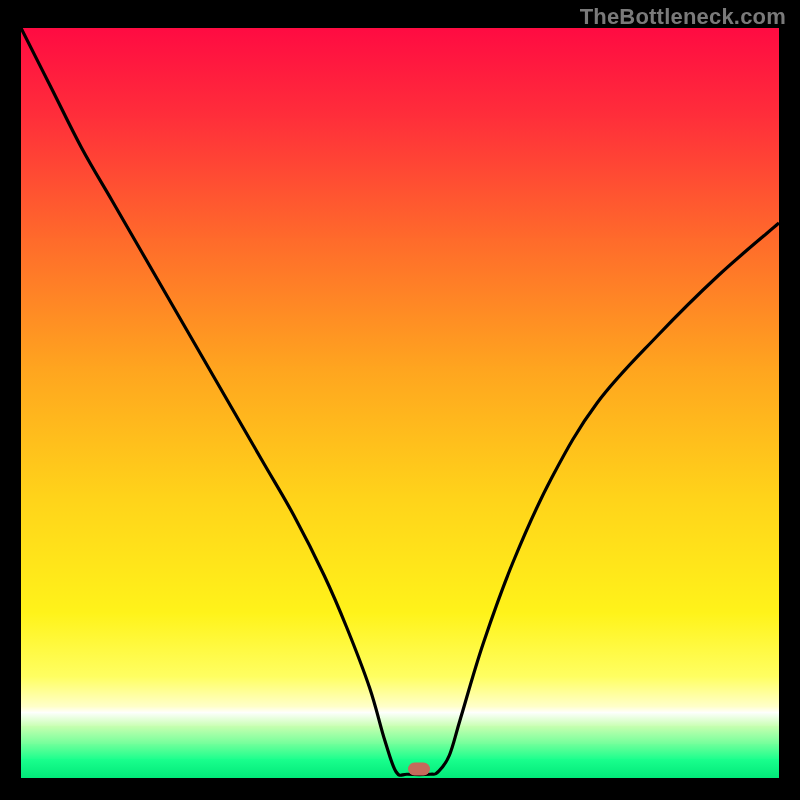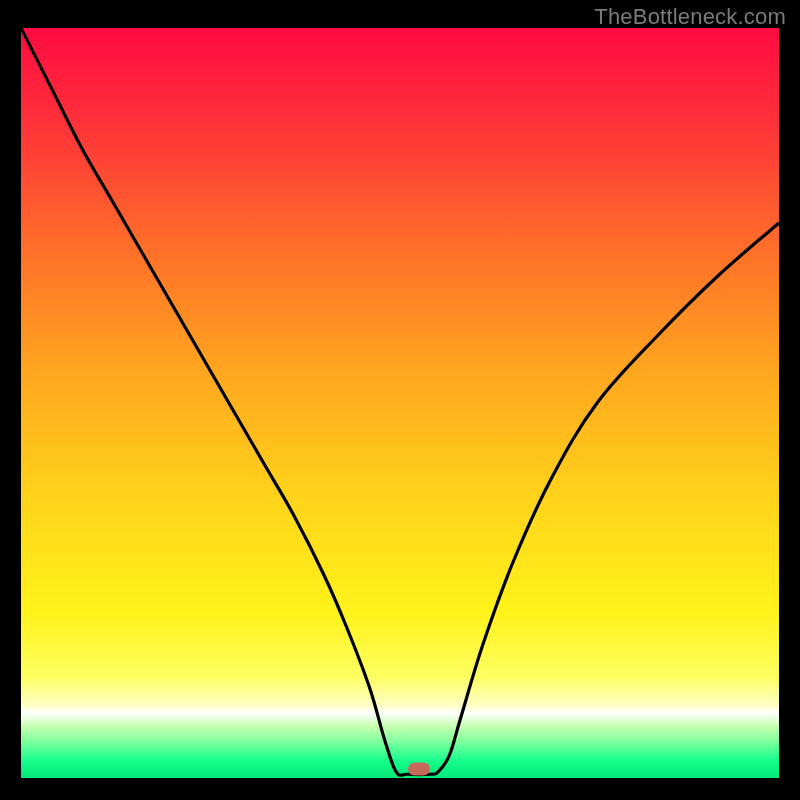--- a/index.html
+++ b/index.html
@@ -16,21 +16,21 @@
     width: 800px;
     height: 800px;
     background: #000;
   }
   .watermark {
     position: absolute;
     top: 4px;
     right: 14px;
     color: #7a7a7a;
     font-size: 22px;
-    font-weight: 400;
+    font-weight: 700;
     letter-spacing: 0.2px;
     z-index: 50;
   }
   .plot-area {
     position: absolute;
     left: 21px;
     top: 28px;
     width: 758px;
     height: 750px;
     overflow: hidden;

